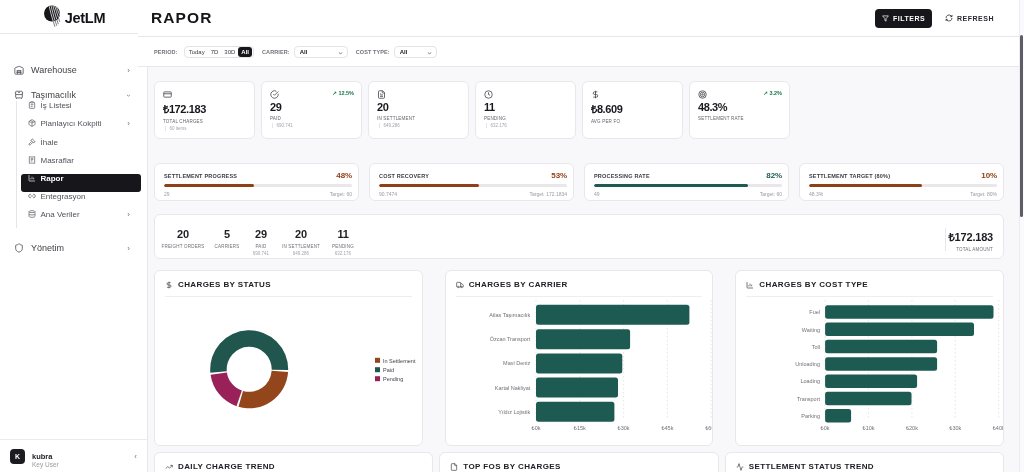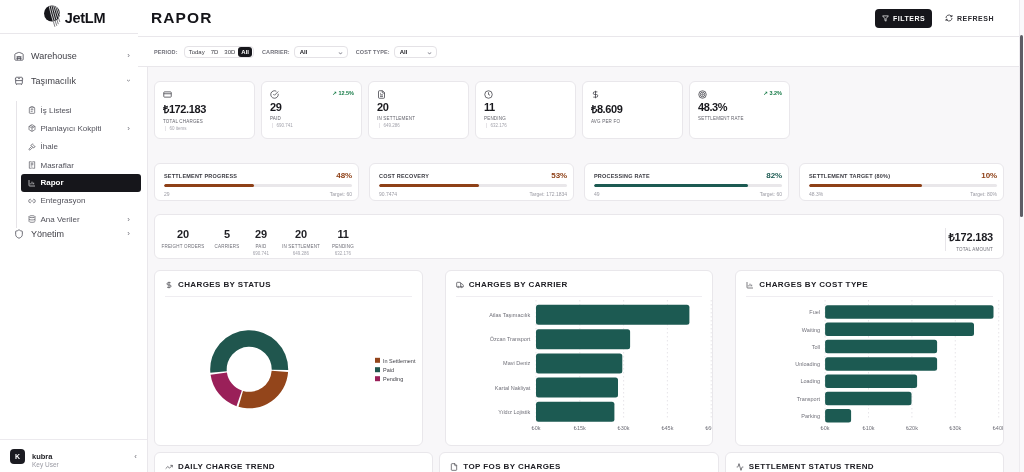--- a/index.html
+++ b/index.html
@@ -4,25 +4,25 @@
 <style>
 *{margin:0;padding:0;box-sizing:border-box}
 html,body{width:1024px;height:472px;overflow:hidden}
 body{font-family:"Liberation Sans",sans-serif;background:#F8F7F9;position:relative;color:#1C1C21}
 svg{display:block}
 
 .sidebar{position:absolute;left:0;top:0;width:148px;height:472px;background:#fff;border-right:1px solid #E9E7EB}
 .logo{height:34px;border-bottom:1px solid #E9E7EB;display:flex;align-items:center;justify-content:center;gap:2px}
 .logo b{font-size:14.5px;letter-spacing:-.3px;color:#121217;margin-top:3px}
 .nav{padding:17px 6px 0 14px;font-size:9px;color:#3F3F46}
-.nitem{display:flex;align-items:flex-start;height:24px;margin-bottom:1px;position:relative}
+.nitem{display:flex;align-items:flex-end;height:24px;margin-bottom:1px;position:relative}
 .nitem .ic{width:10px;height:10px;margin-right:7px;flex:0 0 auto;color:#52525B}
 .chev{position:absolute;right:11px;color:#71717A;font-size:8px}
 .sub{border-left:1px solid #E6E4E8;margin-left:1.5px;padding-left:4px;margin-top:1px;margin-bottom:1px}
-.sitem{display:flex;align-items:center;height:18.3px;font-size:8px;color:#52525B;position:relative;border-radius:3px;padding-left:7px}
+.sitem{display:flex;align-items:flex-start;height:18.3px;font-size:8px;color:#52525B;position:relative;border-radius:3px;padding-left:7px}
 .sitem .ic{width:8px;height:8px;margin-right:5px;flex:0 0 auto}
 .sitem.sel{background:#16161B;color:#fff;font-weight:bold;height:17.6px}
 .user{position:absolute;left:0;right:0;bottom:0;height:33px;border-top:1px solid #ECEAEE;display:flex;align-items:center;padding:0 10px}
 .avatar{width:15px;height:15px;border-radius:4px;background:#1B1B21;color:#fff;font-size:7px;font-weight:bold;display:flex;align-items:center;justify-content:center}
 .uinfo{margin-left:7px;line-height:1;margin-top:9px}
 .uinfo b{font-size:7.5px;display:block;margin-bottom:2px}
 .uinfo span{font-size:6.5px;color:#9A9AA3;display:block}
 .uchev{margin-left:auto;color:#71717A;font-size:8px}
 
 .main{position:absolute;left:138px;top:0;width:886px;height:472px}

